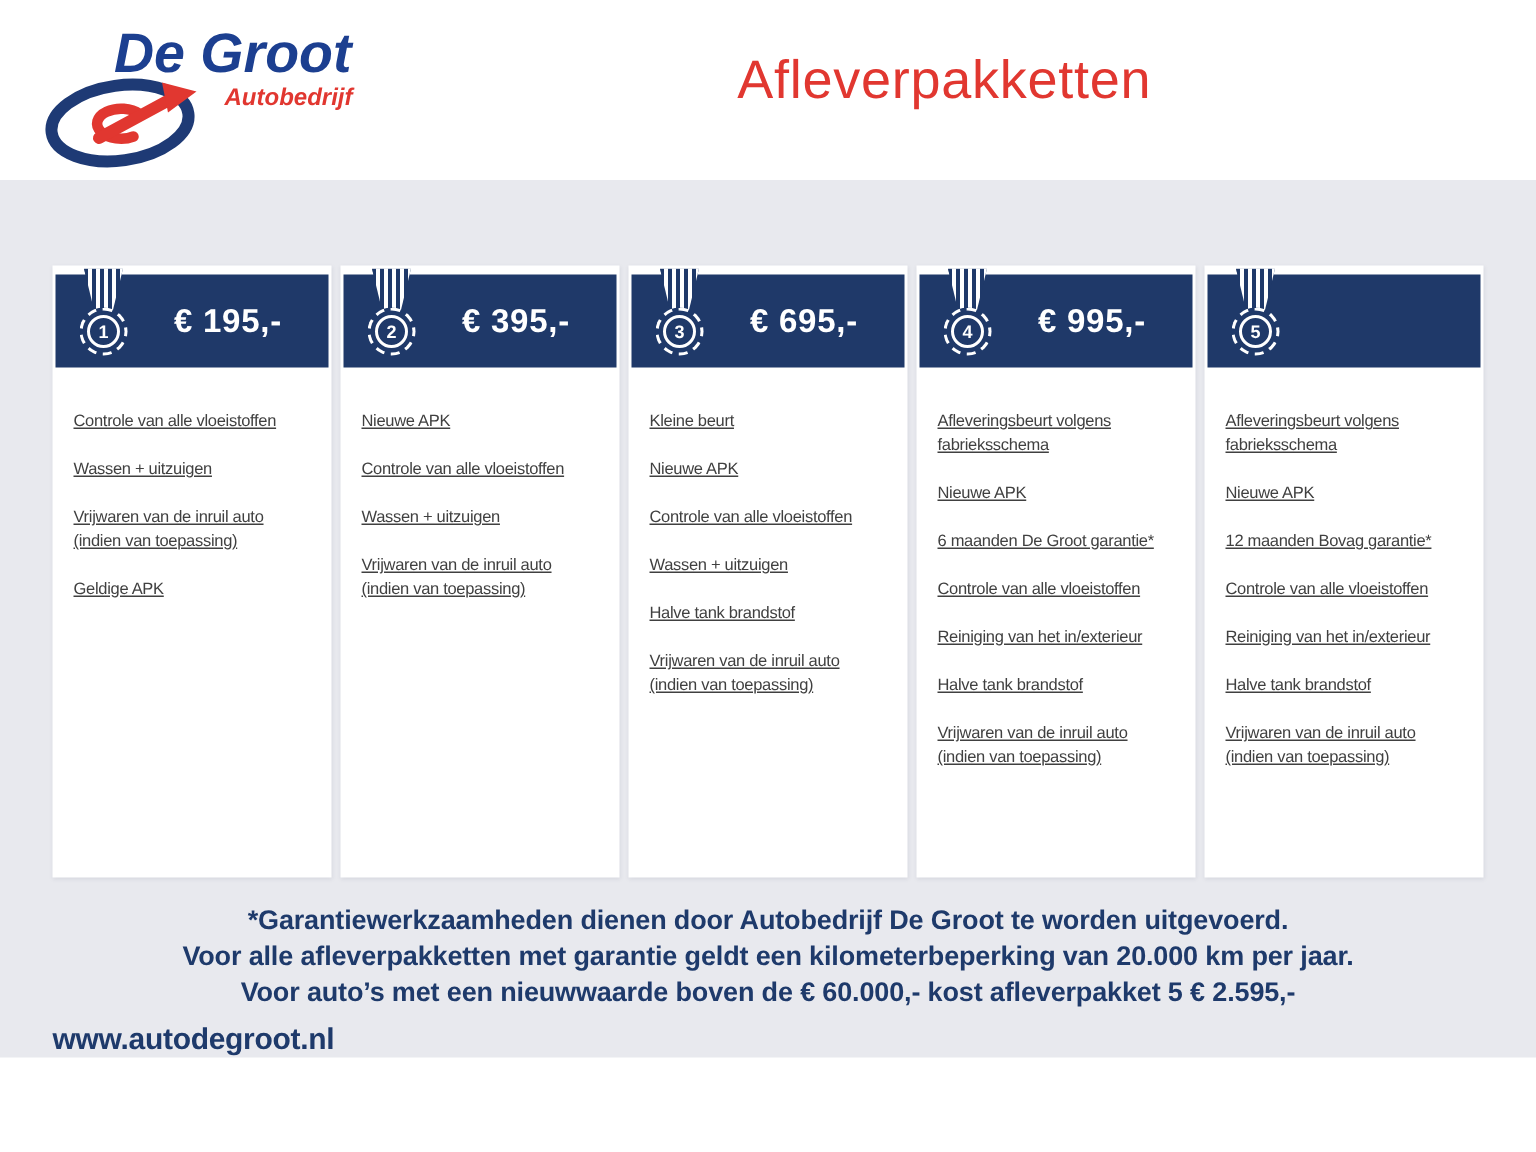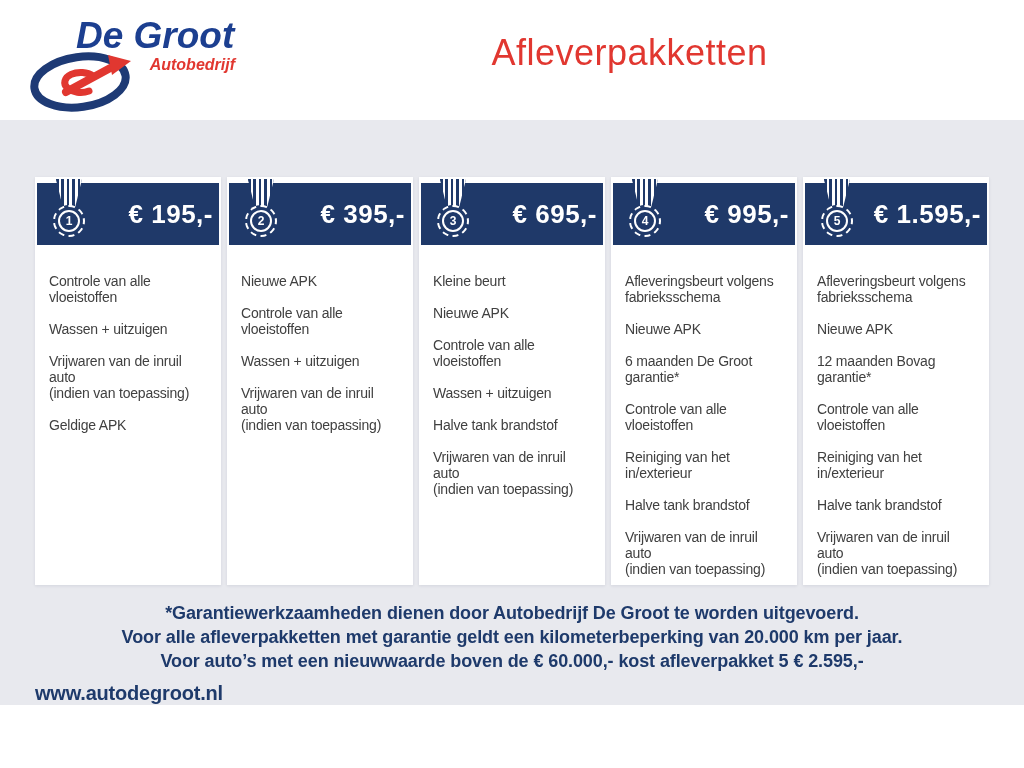--- a/index.html
+++ b/index.html
@@ -19,21 +19,21 @@
   .main{flex:1;background:#e8e9ee;padding:57px 35px 0;box-sizing:border-box;}
   .columns{display:flex;gap:6px;}
   .card{
     flex:1;background:#ffffff;height:408px;box-sizing:border-box;
     padding:6px 2px 0;box-shadow:0 1px 3px rgba(40,50,80,.10);
   }
   .pkg-header{
     background:#1f3969;height:62px;display:flex;align-items:center;
     position:relative;
   }
-  .price{flex:1;text-align:right;color:#ffffff;font-weight:bold;font-size:26px;letter-spacing:.5px;padding-right:6px;}
+  .price{flex:1;text-align:center;color:#ffffff;font-weight:bold;font-size:22px;letter-spacing:.5px;padding-right:6px;}
 
   
   .medal{flex:0 0 auto;position:relative;width:44px;height:60px;margin-left:10px;margin-top:-10px;}
   .ribbon{
     position:absolute;left:9px;top:0;width:26px;height:28px;
     background:repeating-linear-gradient(90deg,#1f3969 0 2.6px,#ffffff 2.6px 5.4px);
     background-color:#1f3969;
     clip-path:polygon(0 0,100% 0,74% 100%,26% 100%);
   }
   .mcircle{
@@ -45,22 +45,22 @@
     width:22px;height:22px;border-radius:50%;border:2px solid #ffffff;box-sizing:border-box;
     display:flex;align-items:center;justify-content:center;
     color:#ffffff;font-weight:bold;font-size:12px;
   }
 
   
   .pkg-body{
     list-style:none;margin:0;padding:28px 10px 0 12px;
   }
   .pkg-body li{
-    font-size:14px;line-height:16px;letter-spacing:-.2px;
-    color:#404040;margin:0 0 16px;white-space:pre-line;
+    font-size:11px;line-height:16px;letter-spacing:-.2px;
+    color:#404040;margin:0 0 16px;white-space:pre-line;text-decoration:underline;
   }
 
   
   .footnotes{margin-top:16px;text-align:center;color:#1e3a6b;font-weight:bold;font-size:18px;line-height:24px;letter-spacing:-.1px;}
   .website{margin-top:9px;text-align:left;color:#1e3a6b;font-weight:bold;font-size:20px;letter-spacing:-.2px;}
 
   
   .bottom-strip{height:28px;background:#ffffff;}
 </style>
 </head>
@@ -181,21 +181,20 @@
       <div class="card">
         <div class="pkg-header">
           <div class="medal">
             <div class="ribbon"></div>
             <div class="mcircle">
               <div class="mcircle-inner">
                   <span>5</span>
                 </div>
             </div>
           </div>
-          <div class="price">€ 1.595,-</div>
         </div>
         <ul class="pkg-body">
             <li>Afleveringsbeurt volgens
 fabrieksschema</li>
             <li>Nieuwe APK</li>
             <li>12 maanden Bovag garantie*</li>
             <li>Controle van alle vloeistoffen</li>
             <li>Reiniging van het in/exterieur</li>
             <li>Halve tank brandstof</li>
             <li>Vrijwaren van de inruil auto

